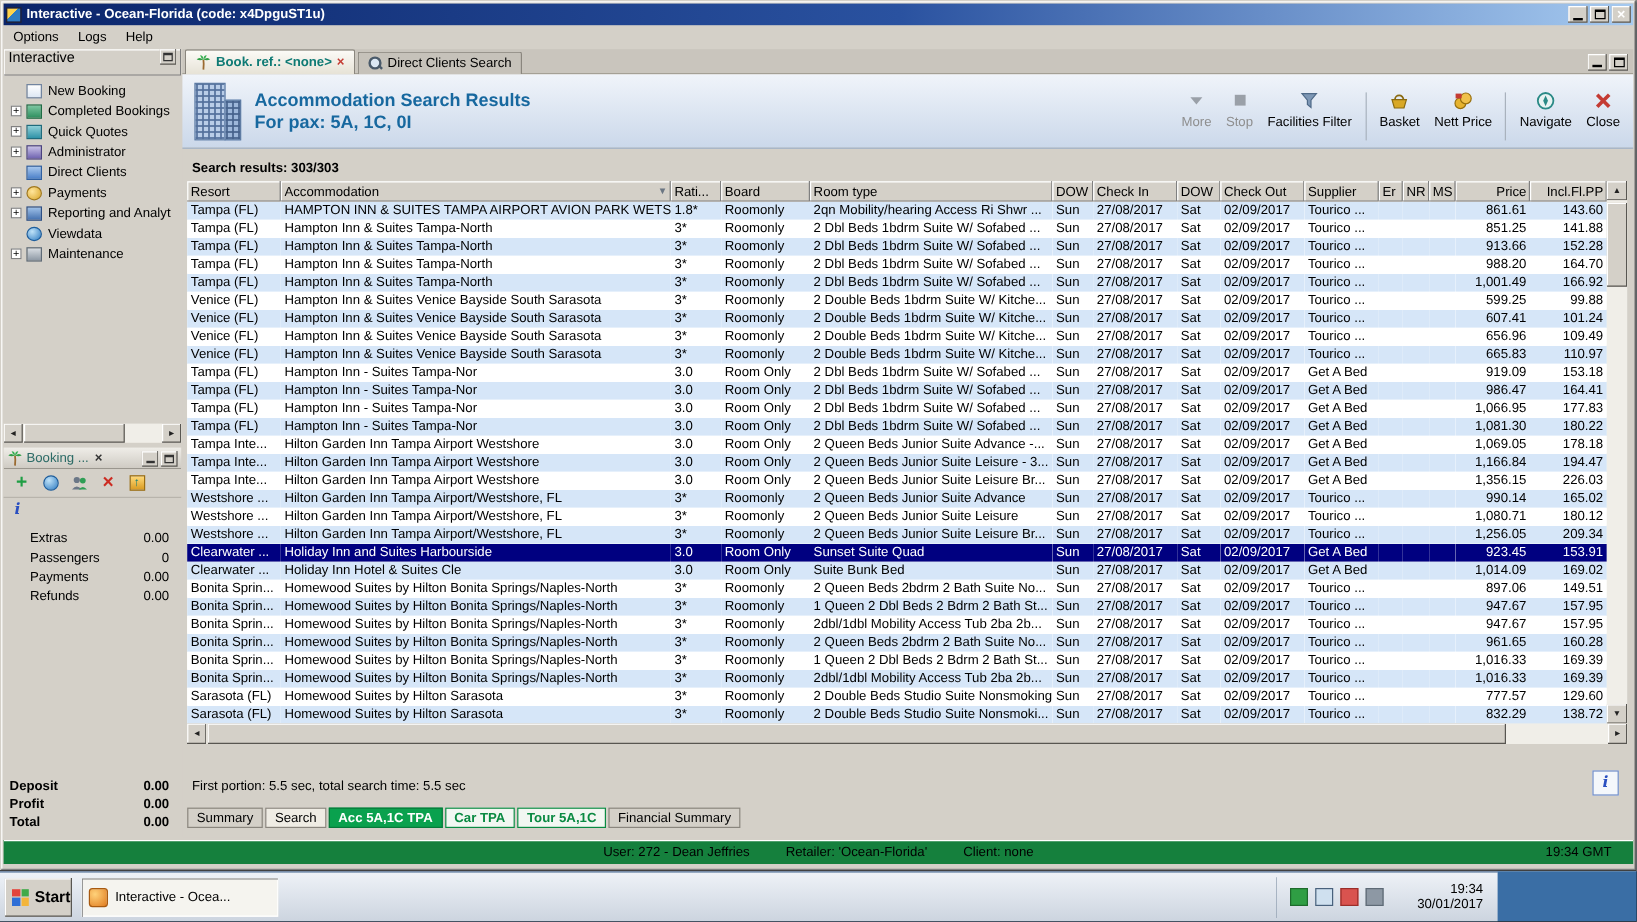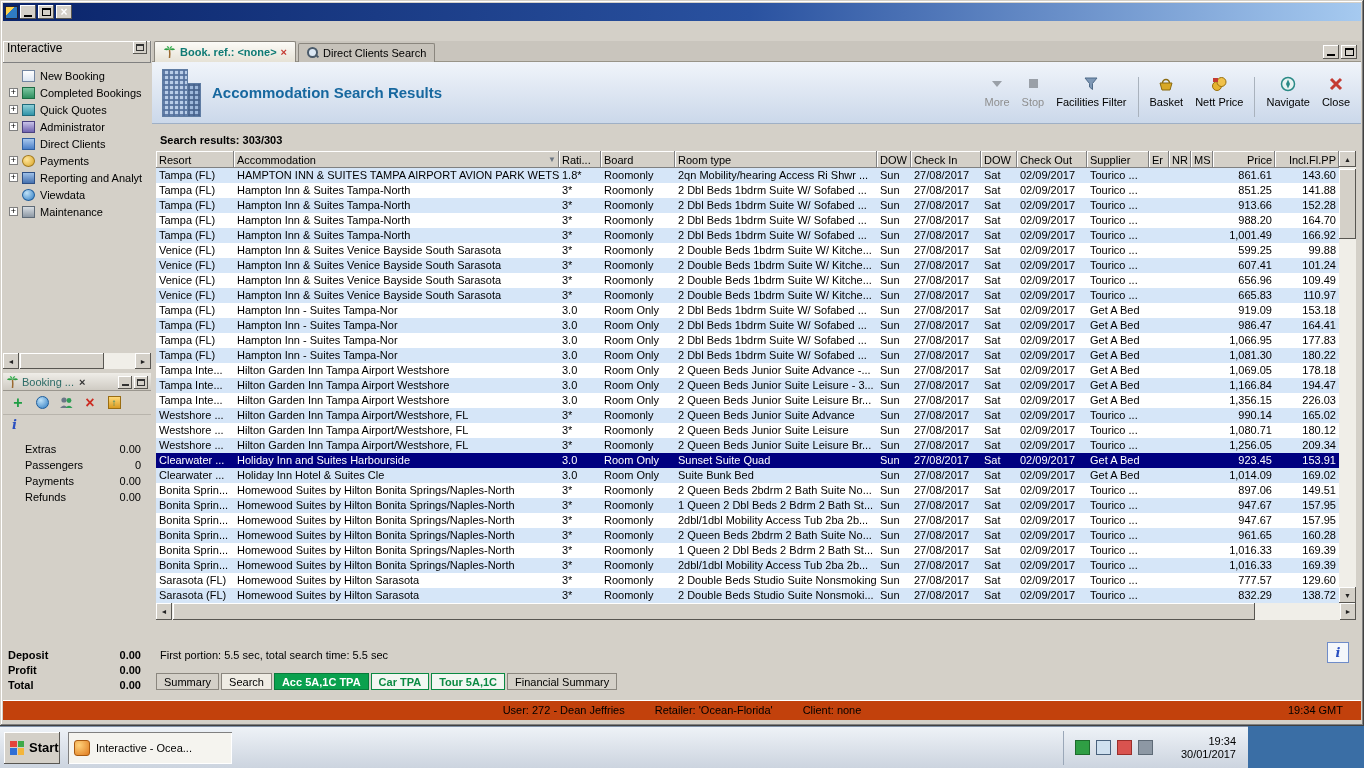--- a/index.html
+++ b/index.html
@@ -146,21 +146,21 @@
   .status-line{position:absolute;top:608px;left:8px;white-space:nowrap;}
   .info-btn{position:absolute;top:601px;right:12px;width:22px;height:21px;display:flex;align-items:center;justify-content:center;
     background:#f4f7fb;border:1px solid #6f8cc9;}
   .bottom-tabs{position:absolute;top:632px;left:4px;display:flex;gap:2px;}
   .btab{height:17px;padding:0 7px;background:#d4d0c8;border:1px solid #8a867e;display:flex;align-items:center;white-space:nowrap;}
   .btab.active{background:#efece4;}
   .btab.filled{background:#0aa14e;border-color:#067a3a;color:#fff;font-weight:bold;}
   .btab.outline{background:#f2f7f2;border-color:#0a8a42;color:#0a8a42;font-weight:bold;}
 
   
-  .statusbar{position:absolute;top:700px;left:3px;right:3px;height:20px;background:#c2410c;
+  .statusbar{position:absolute;top:700px;left:3px;right:3px;height:20px;background:#15803d;
     box-shadow:inset 0 1px 0 #fff;display:flex;align-items:center;}
   .sb-center{margin:0 auto;display:flex;gap:30px;white-space:nowrap;}
   .sb-time{position:absolute;right:18px;}
 
   
   .taskbar{position:absolute;left:0;top:726px;width:1248px;height:42px;display:flex;align-items:center;padding:0 4px;
     background:linear-gradient(#eef2f7,#ccd4df);border-top:1px solid #7f8fa6;}
   .start-btn{width:56px;height:32px;display:flex;align-items:center;gap:5px;padding:0 6px;font-weight:bold;font-size:13px;}
   .flag-icon{width:14px;height:14px;display:grid;grid-template-columns:1fr 1fr;grid-template-rows:1fr 1fr;gap:1px;flex:0 0 auto;}
   .flag-icon i{display:block;}
@@ -178,29 +178,35 @@
   .clock{text-align:right;line-height:13px;margin-left:22px;}
 </style>
 </head>
 <body>
 
 <div class="screen" data-name="screen">
   <div class="app-window" data-name="app-window">
 
     <div class="titlebar" data-name="title-bar">
       <span class="app-ico" data-name="app-icon"></span>
+      <span class="title-text" data-name="window-title">Interactive - Ocean-Florida (code: x4DpguST1u)</span>
       <span class="win-btn b-out" data-name="minimize-button">
           <i class="g-min" data-name="minimize-icon"></i>
         </span>
       <span class="win-btn b-out" data-name="restore-button">
           <i class="g-max" data-name="restore-icon"></i>
         </span>
       <span class="win-btn b-out g-x" data-name="close-window-button"></span>
     </div>
 
+    <div class="menubar" data-name="menu-bar">
+      <span class="menu-item" data-name="menu-options">Options</span>
+      <span class="menu-item" data-name="menu-logs">Logs</span>
+      <span class="menu-item" data-name="menu-help">Help</span>
+    </div>
 
     <div class="sidebar" data-name="sidebar">
       <div class="sb-header" data-name="sidebar-header">
         <span class="sb-title" data-name="sidebar-title">Interactive</span>
         <span class="sb-pin b-out" data-name="sidebar-collapse-button">
             <i data-name="collapse-icon"></i>
           </span>
       </div>
       <div class="tree" data-name="sidebar-tree">
         <div class="tree-item even" data-name="sidebar-item">
@@ -360,20 +366,21 @@
             </span>
         </div>
       </div>
 
       <div class="header-band" data-name="results-header">
         <div class="building-wrap" data-name="hotel-building-icon">
             <div class="building" data-name="building-glyph"></div>
           </div>
         <div class="header-titles" data-name="header-titles">
           <div class="t1" data-name="page-title">Accommodation Search Results</div>
+          <div class="t2" data-name="page-subtitle">For pax: 5A, 1C, 0I</div>
         </div>
         <div class="action-toolbar" data-name="action-toolbar">
           <div class="abtn disabled" data-name="more-button">
             <span class="aicon" data-name="more-icon">
                 <svg width="16" height="14">
                   <path d="M3 4 h10 l-5 6 z" fill="#9aa0a8"></path>
                 </svg>
               </span>
             <span class="albl" data-name="button-label">More</span>
           </div>

